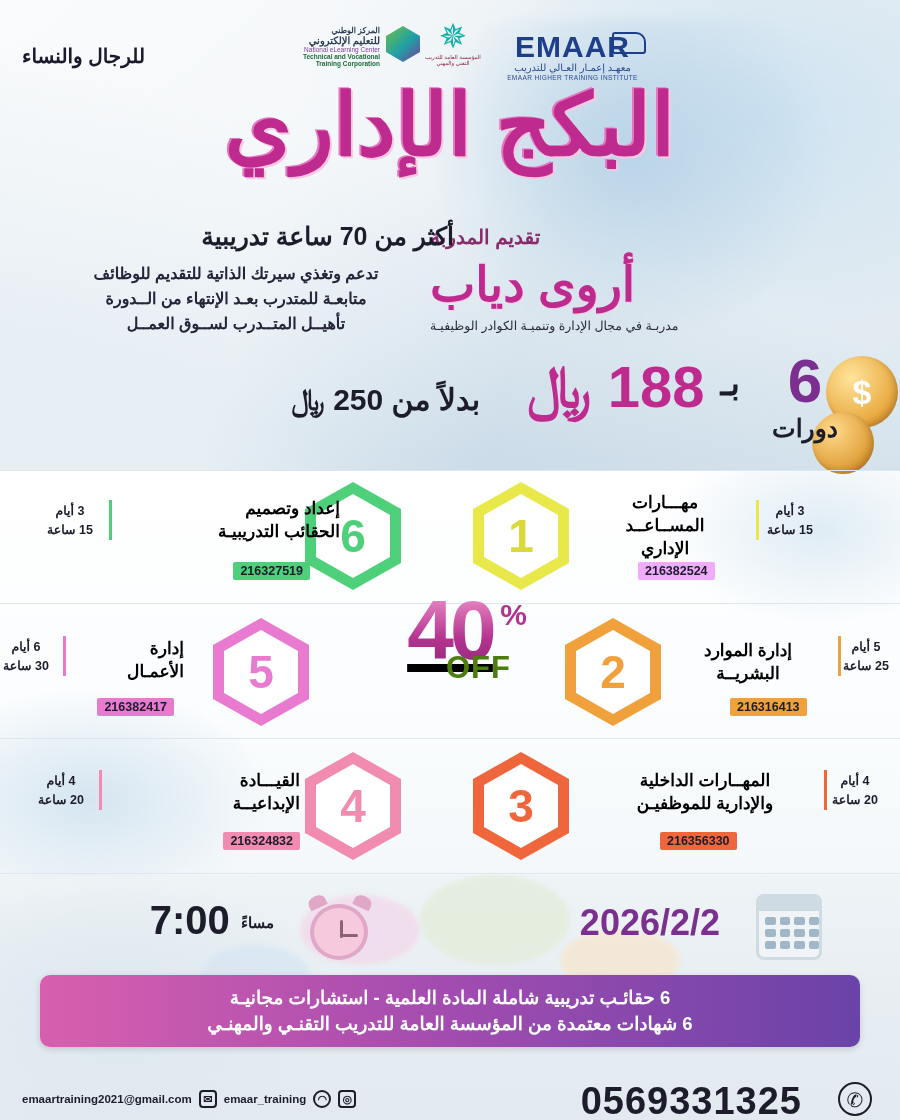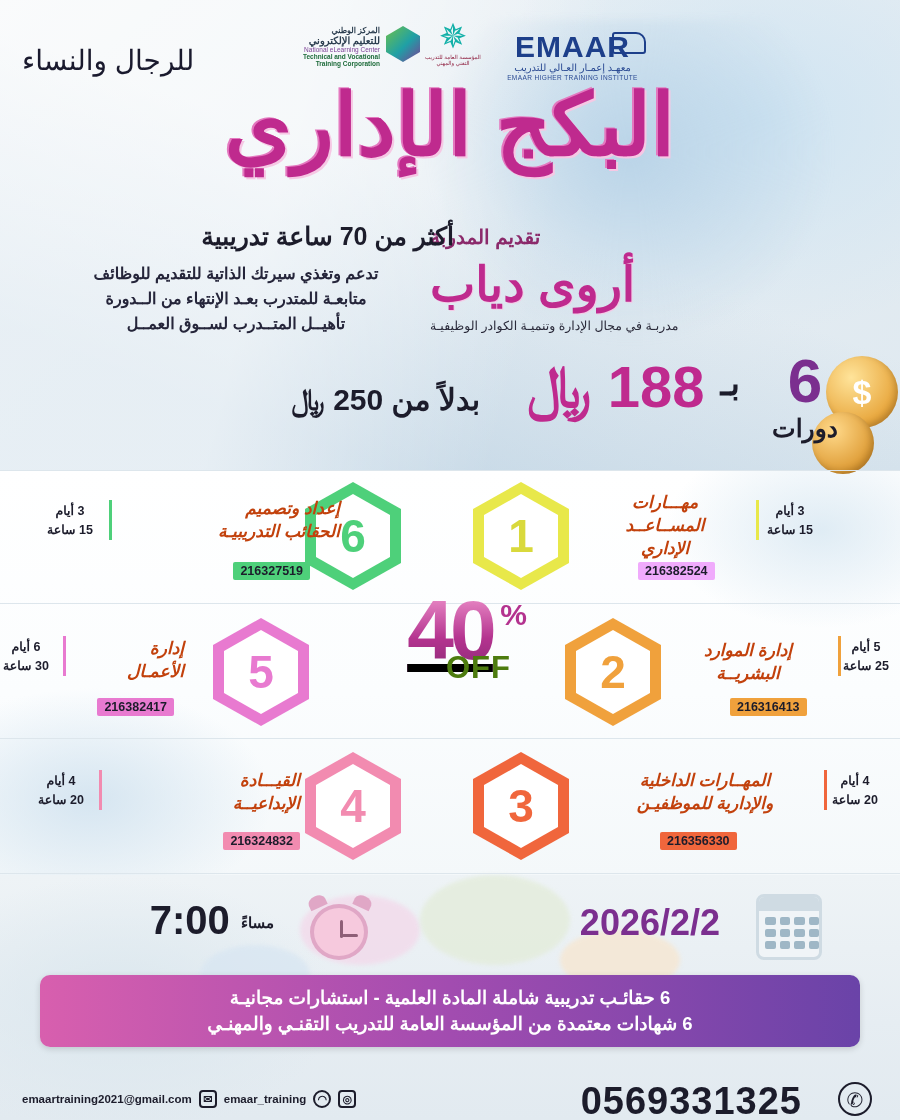--- a/index.html
+++ b/index.html
@@ -72,21 +72,21 @@
   .logo-tvtc .cap{ font-size:5.5px; color:#8f1f3f; margin-top:2px; }
   .logo-nelc{ position:absolute; left:285px; top:12px; width:135px; }
   .logo-nelc .mark{ position:absolute; right:0; top:0; width:34px; height:36px;
       background:linear-gradient(135deg,#6ec04a,#1fa0a6 55%,#7b3f96); clip-path:polygon(50% 0,100% 28%,100% 72%,50% 100%,0 72%,0 28%); }
   .logo-nelc .t1{ font-size:8px; color:#2c3e50; font-weight:bold; text-align:right; padding-right:40px; }
   .logo-nelc .t2{ font-size:10px; color:#2c3e50; font-weight:bold; text-align:right; padding-right:40px;font-family:Liberation Serif, serif; }
   .logo-nelc .t3{ font-size:6.5px; color:#7b3f96; text-align:right; padding-right:40px; }
   .logo-nelc .t4{ font-size:6.5px; color:#1d6b3a; font-weight:bold; text-align:right; padding-right:40px; }
 
   .audience{
-    position:absolute; left:22px; top:44px; font-size:28px; font-weight:normal;
+    position:absolute; left:22px; top:44px; font-size:20px; font-weight:bold;
     color:#1a1a2e; letter-spacing:0;
   }
 
   
   .title{
     position:absolute; left:0; top:80px; width:900px; text-align:center;
     font-size:86px; font-weight:bold; letter-spacing:-1px;
     color:#bf2a8e; line-height:1.05;
     text-shadow: 2px 2px 0 #f6c8e4, -2px -1px 0 #e478bf;
   }
@@ -151,21 +151,21 @@
     display:flex; align-items:center; justify-content:center;
     font-size:50px; font-weight:bold; color:#fff;
   }
   .hex .inner{
     width:74px; height:84px; background:#fff;
     clip-path:polygon(50% 0%, 100% 25%, 100% 75%, 50% 100%, 0% 75%, 0% 25%);
     display:flex; align-items:center; justify-content:center;
   }
   .hex .inner span{ font-size:46px; font-weight:bold; }
 
-  .ctxt{ position:absolute; font-size:17px; font-weight:bold; color:#c2410c; line-height:1.35;font-style:italic; }
+  .ctxt{ position:absolute; font-size:17px; font-weight:bold; color:#000000; line-height:1.35; }
   .code{
     position:absolute; font-size:12.5px; font-weight:bold; color:#1c1c2b;
     padding:2px 7px; border-radius:2px;
   }
   .dur{
     position:absolute; font-size:12.5px; font-weight:bold; color:#1c1c2b; line-height:1.5;
     padding-right:8px;
   }
   .dur .bar{ position:absolute; width:3px; height:40px; top:2px; }
 

